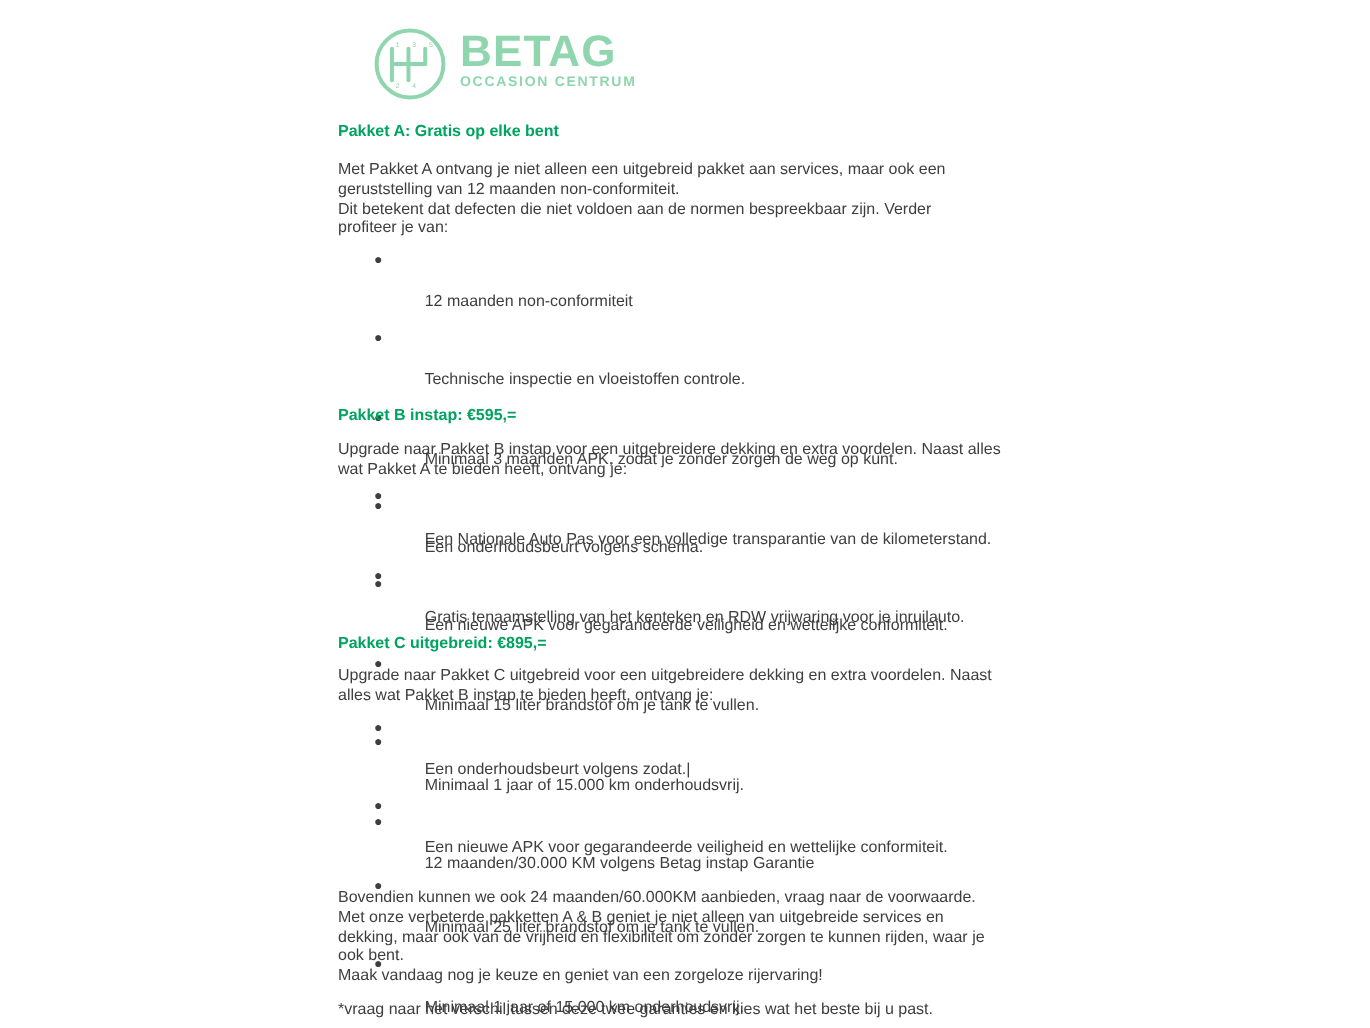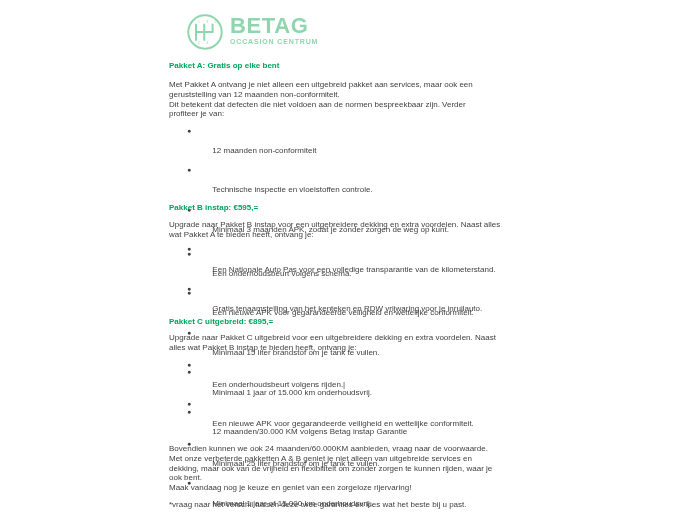--- a/index.html
+++ b/index.html
@@ -133,21 +133,21 @@
     </div>
 
   <h2 class="hd" style="top:317px; color:#00a45e;">Pakket C uitgebreid: €895,=</h2>
   <div class="para" style="top:333px;">
       <div class="pline">Upgrade naar Pakket C uitgebreid voor een uitgebreidere dekking en extra voordelen. Naast</div>
       <div class="pline">alles wat Pakket B instap te bieden heeft, ontvang je:</div>
     </div>
   <div class="blist" style="top:360px;">
       <div class="bitem">
       <span class="dot">●</span>
-      <span>Een onderhoudsbeurt volgens rijden.|</span>
+      <span>Een onderhoudsbeurt volgens zodat.|</span>
     </div>
       <div class="bitem">
       <span class="dot">●</span>
       <span>Een nieuwe APK voor gegarandeerde veiligheid en wettelijke conformiteit.</span>
     </div>
       <div class="bitem">
       <span class="dot">●</span>
       <span>Minimaal 25 liter brandstof om je tank te vullen.</span>
     </div>
       <div class="bitem">

